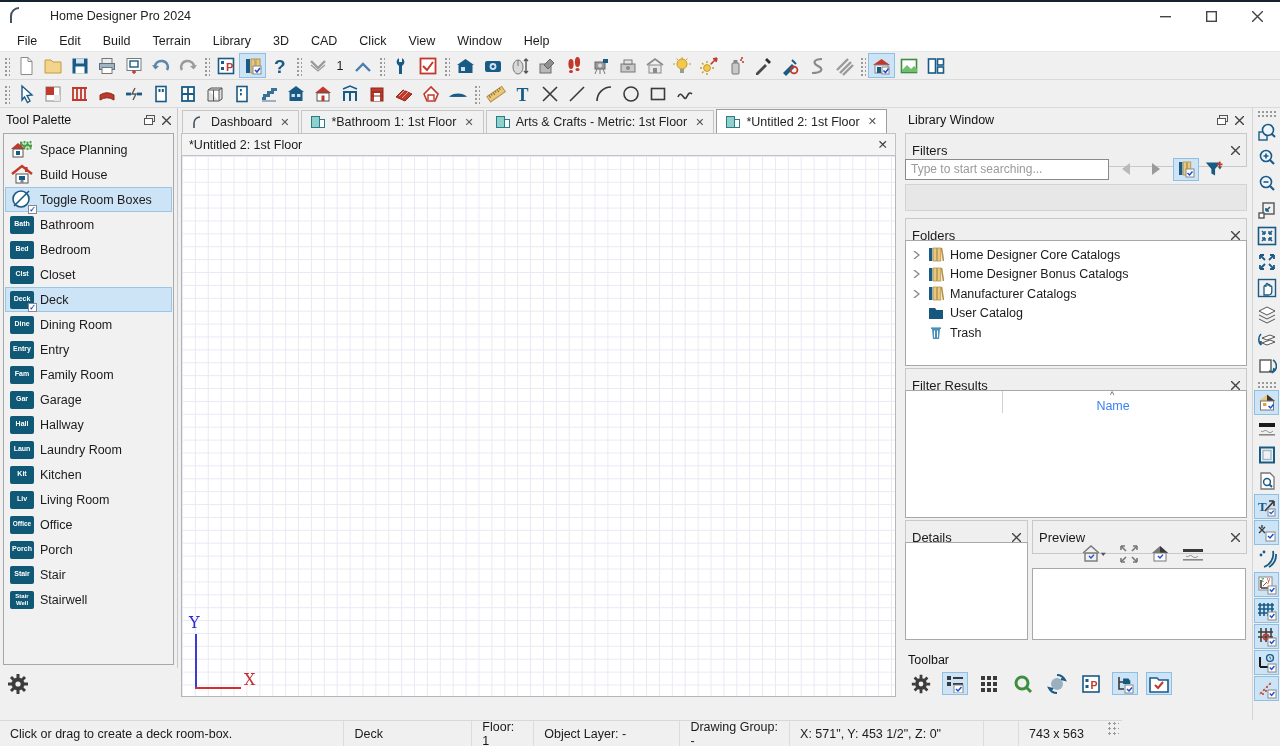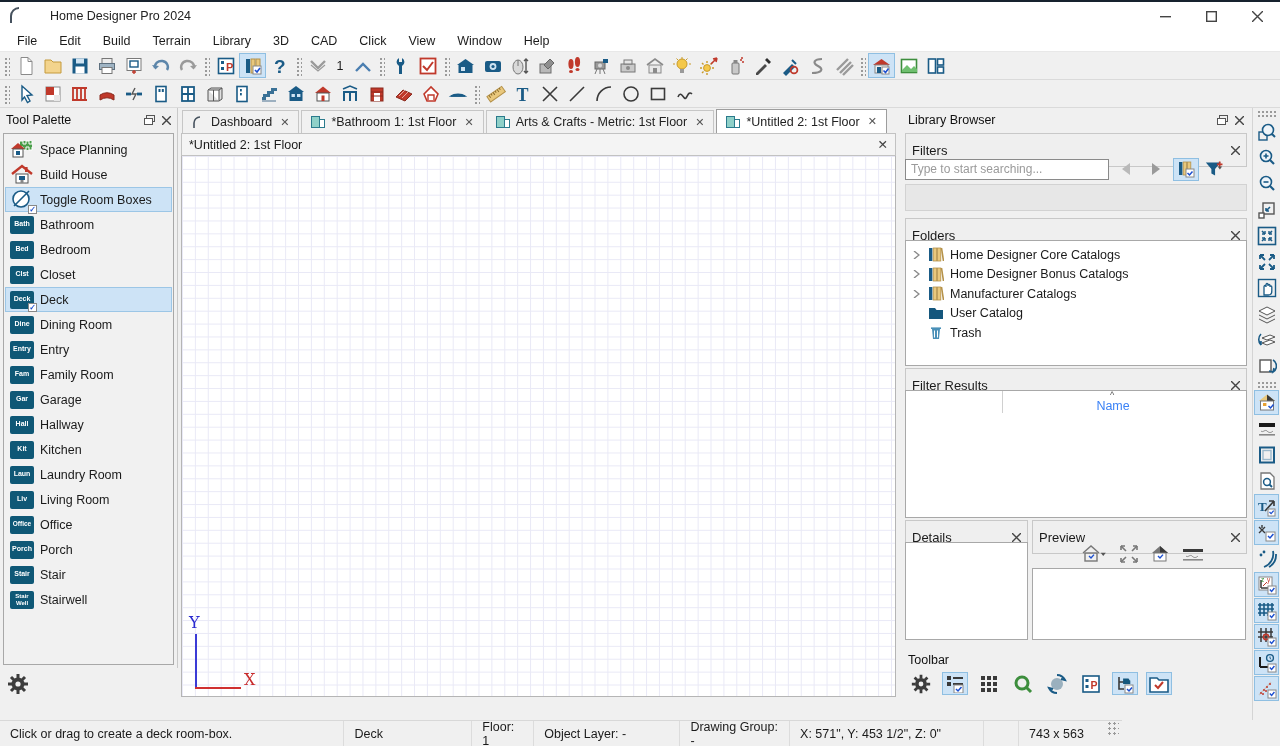--- a/index.html
+++ b/index.html
@@ -583,26 +583,26 @@
     </div>
     <div class="pal-item">
       <span class="badge">Gar</span>
       <span class="pal-label">Garage</span>
     </div>
     <div class="pal-item">
       <span class="badge">Hall</span>
       <span class="pal-label">Hallway</span>
     </div>
     <div class="pal-item">
+      <span class="badge">Laun</span>
+      <span class="pal-label">Laundry Room</span>
+    </div>
+    <div class="pal-item">
       <span class="badge">Kit</span>
       <span class="pal-label">Kitchen</span>
-    </div>
-    <div class="pal-item">
-      <span class="badge">Laun</span>
-      <span class="pal-label">Laundry Room</span>
     </div>
     <div class="pal-item">
       <span class="badge">Liv</span>
       <span class="pal-label">Living Room</span>
     </div>
     <div class="pal-item">
       <span class="badge" style="font-size:6.5px">Office</span>
       <span class="pal-label">Office</span>
     </div>
     <div class="pal-item">
@@ -678,21 +678,21 @@
 <div class="canvas">
   <span class="axis-y-lbl">Y</span>
   <span class="axis-x-lbl">X</span>
   <span class="axis-y-line"></span>
   <span class="axis-x-line"></span>
 </div>
 <div class="gapbar"></div>
 
 <div class="library">
   <div class="panel-hdr" style="position:absolute;left:0;right:0;top:0">
-    <span>Library Browser</span>
+    <span>Library Window</span>
     <span class="hdr-icons">
       <span>
           <svg width="11" height="10" viewBox="0 0 11 10">
             <rect x="2.5" y="0.5" width="8" height="6" fill="none" stroke="#555"></rect>
             <rect x="0.5" y="3.5" width="8" height="6" fill="#fff" stroke="#555"></rect>
           </svg>
         </span>
       <span>
           <svg width="9" height="9" viewBox="0 0 9 9">
             <path d="M0 0l9 9M9 0L0 9" stroke="#444" stroke-width="1.4"></path>

